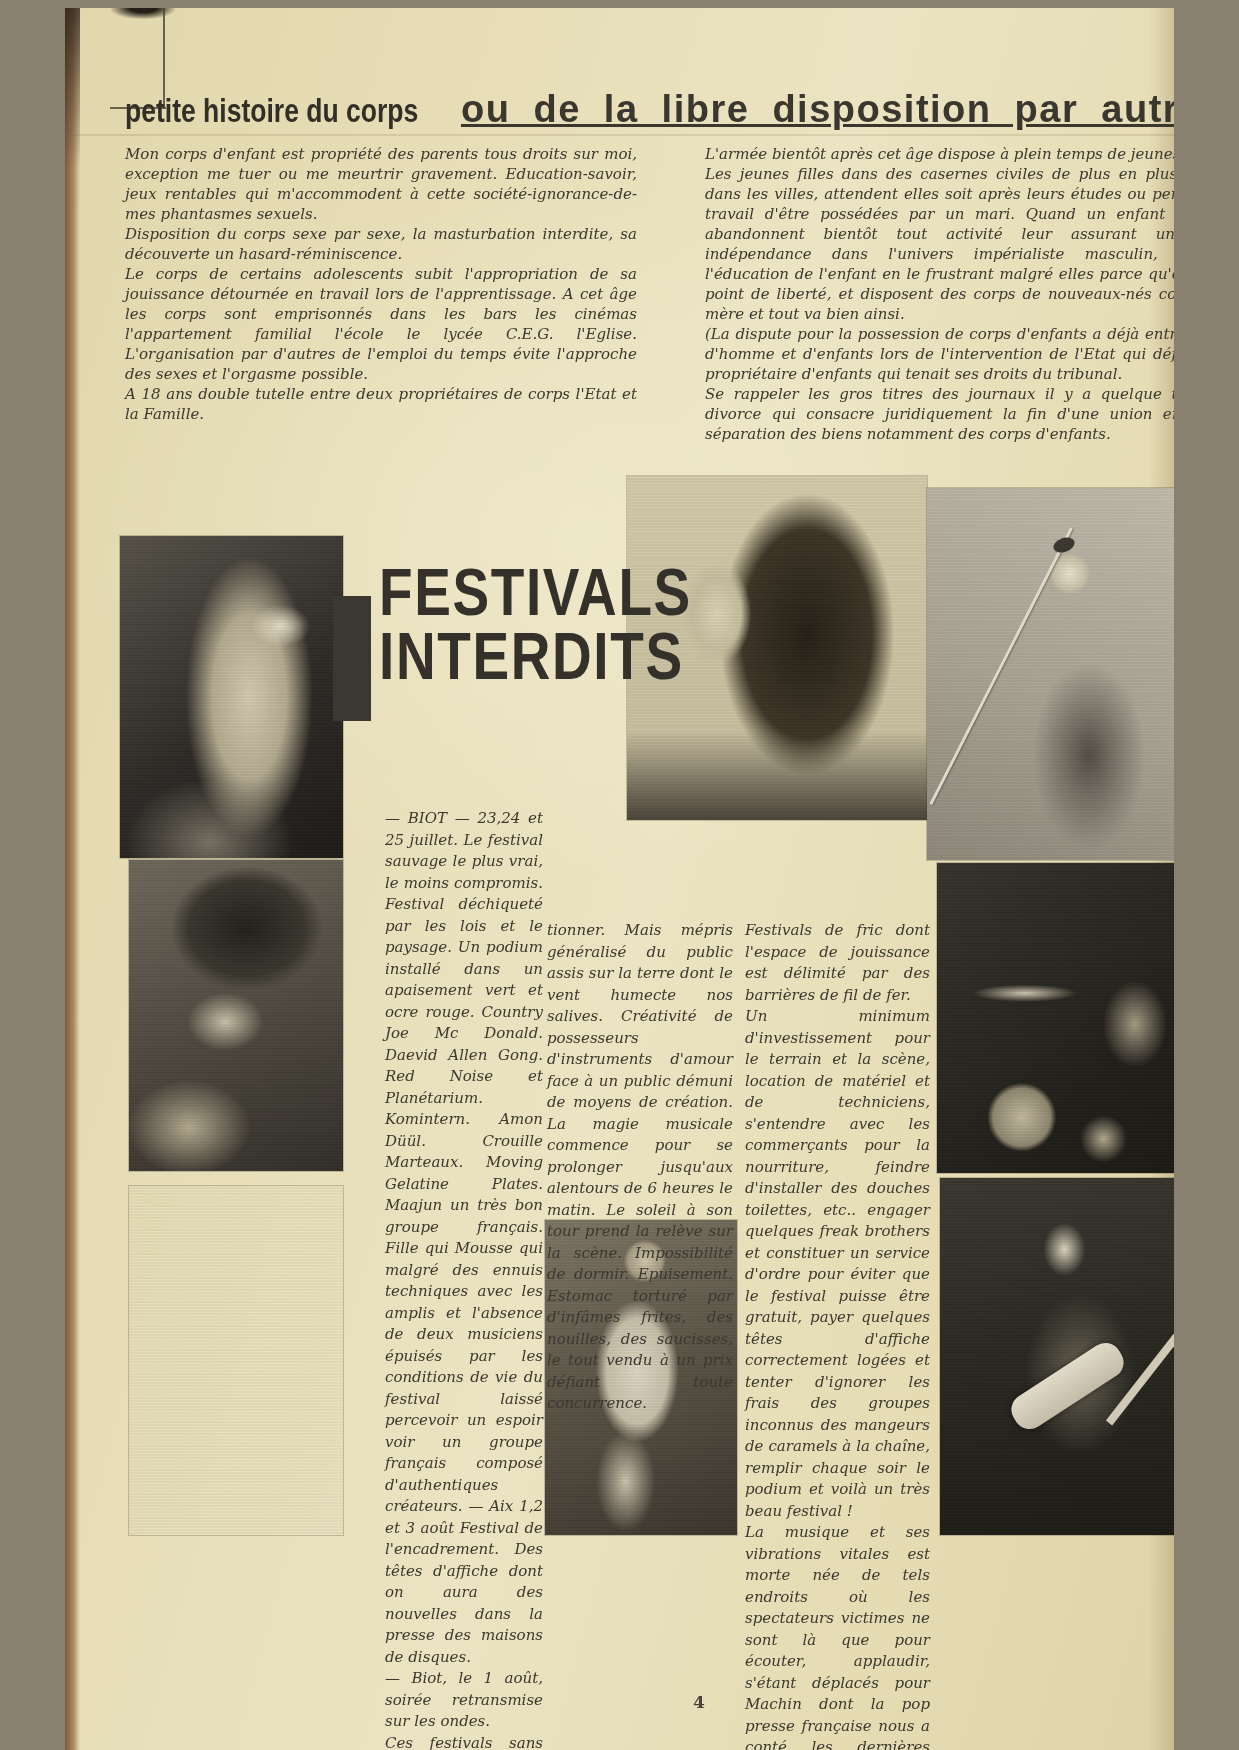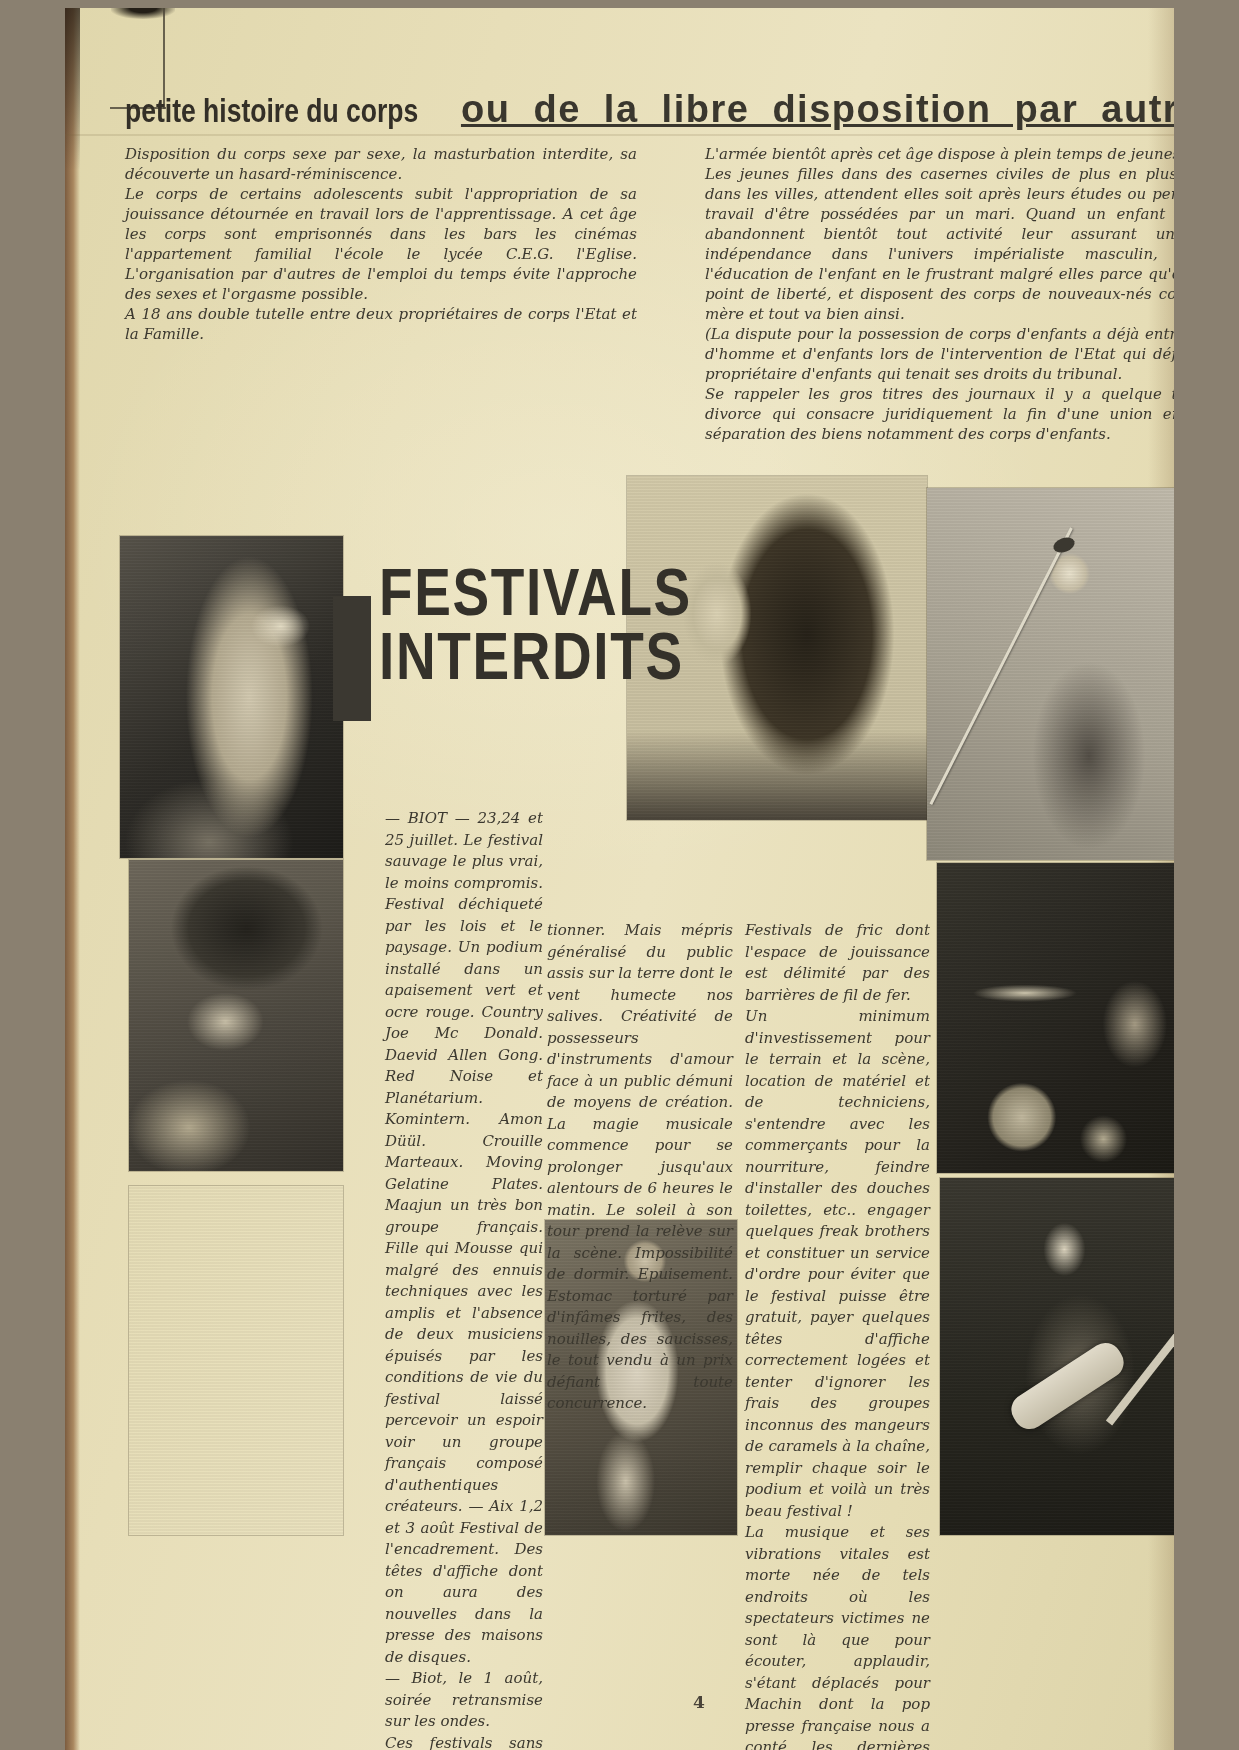--- a/index.html
+++ b/index.html
@@ -135,20 +135,21 @@
   <div class="red-mark m1"></div>
   <div class="red-mark m2"></div>
   <div class="red-strip"></div>
 
   <header class="masthead">
     <span class="title-condensed">petite histoire du corps</span>
     <span class="title-rest">ou de la libre disposition par autrui</span>
   </header>
 
   <section class="intro-col col-left">
+    <p>Mon corps d'enfant est propriété des parents tous droits sur moi, exception me tuer ou me meurtrir gravement. Education-savoir, jeux rentables qui m'accommodent à cette société-ignorance-de-mes phantasmes sexuels.</p>
     <p>Disposition du corps sexe par sexe, la masturbation interdite, sa découverte un hasard-réminiscence.</p>
     <p>Le corps de certains adolescents subit l'appropriation de sa jouissance détournée en travail lors de l'apprentissage. A cet âge les corps sont emprisonnés dans les bars les cinémas l'appartement familial l'école le lycée C.E.G. l'Eglise. L'organisation par d'autres de l'emploi du temps évite l'approche des sexes et l'orgasme possible.</p>
     <p>A 18 ans double tutelle entre deux propriétaires de corps l'Etat et la Famille.</p>
   </section>
   <section class="intro-col col-right">
     <p>L'armée bientôt après cet âge dispose à plein temps de jeunes plein.</p>
     <p>Les jeunes filles dans des casernes civiles de plus en plus libérales dans les villes, attendent elles soit après leurs études ou pendant leur travail d'être possédées par un mari. Quand un enfant naît elles abandonnent bientôt tout activité leur assurant une légère indépendance dans l'univers impérialiste masculin, assument l'éducation de l'enfant en le frustrant malgré elles parce qu'elles n'ont point de liberté, et disposent des corps de nouveaux-nés comme leur mère et tout va bien ainsi.</p>
     <p>(La dispute pour la possession de corps d'enfants a déjà entraîné mort d'homme et d'enfants lors de l'intervention de l'Etat qui défendait un propriétaire d'enfants qui tenait ses droits du tribunal.</p>
     <p>Se rappeler les gros titres des journaux il y a quelque temps. Le divorce qui consacre juridiquement la fin d'une union entraîne la séparation des biens notamment des corps d'enfants.</p>
   </section>

